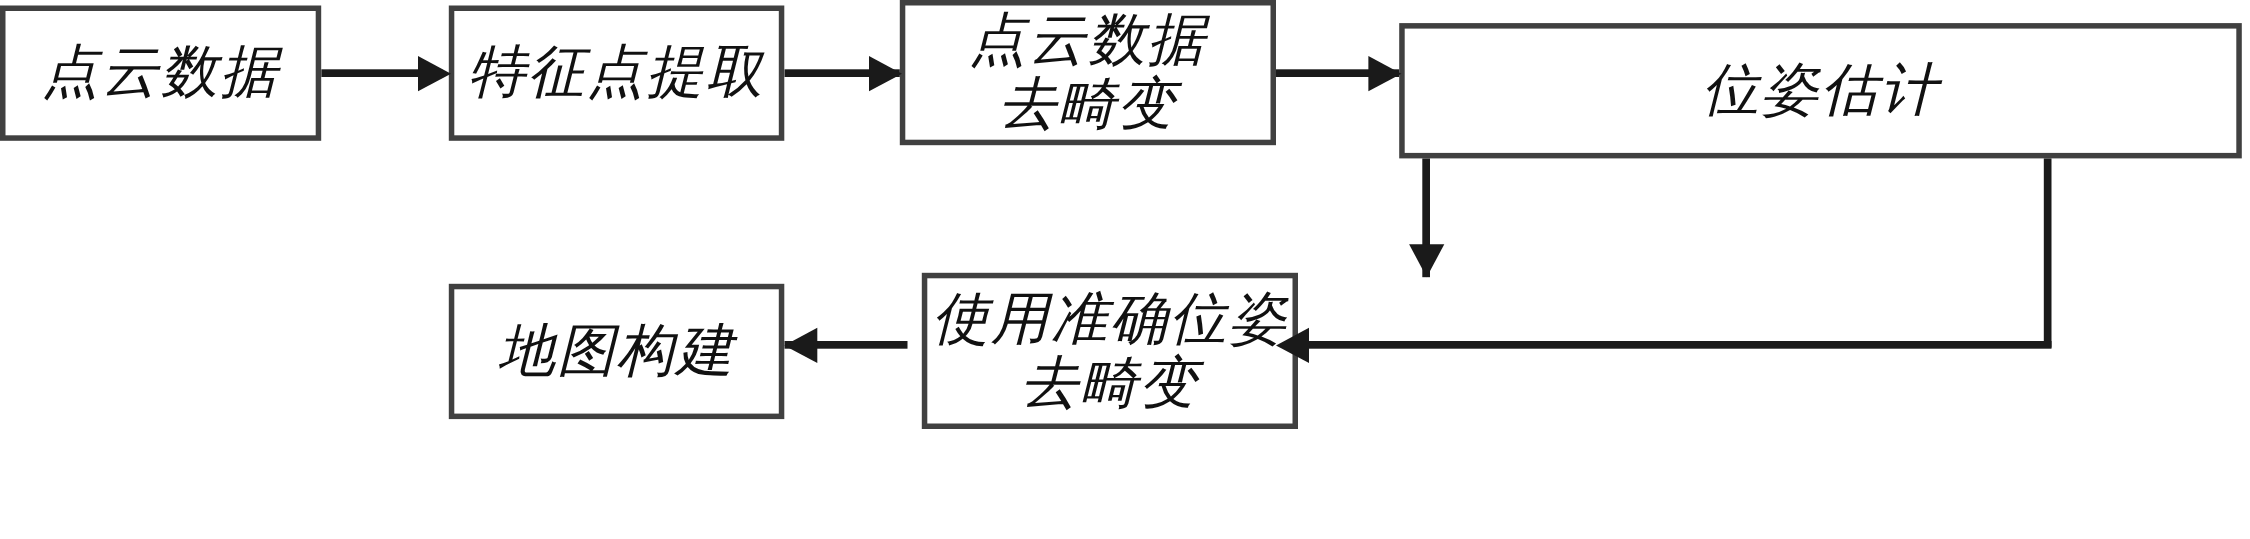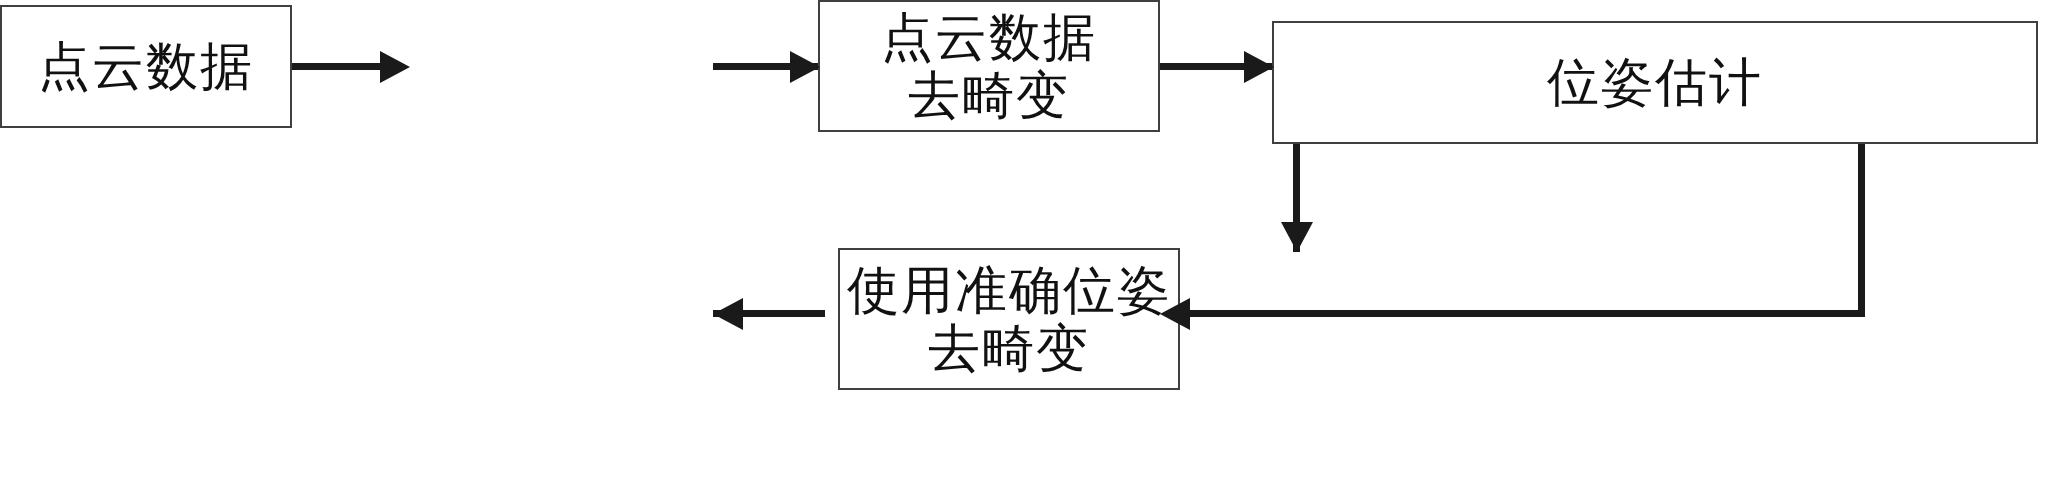--- a/index.html
+++ b/index.html
@@ -11,32 +11,33 @@
     position: relative;
     width: 2045px;
     height: 490px;
     background: #ffffff;
     font-family: "DejaVu Serif", "Liberation Serif", serif;
     overflow: hidden;
   }
   .node {
     position: absolute;
     box-sizing: border-box;
-    border: 2px solid #404040;
+    border: 5px solid #404040;
     background: #ffffff;
     display: flex;
     align-items: center;
     justify-content: center;
     text-align: center;
     color: #111111;
     font-size: 52px;
     line-height: 1.12;
     letter-spacing: 2px;
     white-space: pre-line;
     z-index: 2;
+    font-style: italic;
   }
   .edge {
     position: absolute;
     background: #1a1a1a;
     z-index: 1;
   }
   .edge.h { height: 7px; }
   .edge.v { width: 7px; }
   .arrow {
     position: absolute;
@@ -60,26 +61,28 @@
     border-top: 30px solid #1a1a1a;
   }
 </style>
 </head>
 <body>
 
 <div id="canvas">
 
   <div class="node" style="left:0px; top:5px; width:292px; height:123px;">点云数据</div>
 
+  <div class="node" style="left:408px; top:5px; width:305px; height:123px;">特征点提取</div>
 
   <div class="node" style="left:818px; top:0px; width:342px; height:132px;">点云数据
 去畸变</div>
 
   <div class="node" style="left:1272px; top:5px; width:766px; height:123px;margin-top:16px;">位姿估计</div>
 
+  <div class="node" style="left:408px; top:258px; width:305px; height:123px;">地图构建</div>
 
   <div class="node" style="left:818px; top:248px; width:342px; height:142px;margin-left:20px;">使用准确位姿
 去畸变</div>
 
   <div class="edge h" style="left:292px; top:63px; width:110px;"></div>
   <div class="arrow right" style="left:380px; top:51px;"></div>
 
   <div class="edge h" style="left:713px; top:63px; width:110px;"></div>
   <div class="arrow right" style="left:790px; top:51px;"></div>
 

